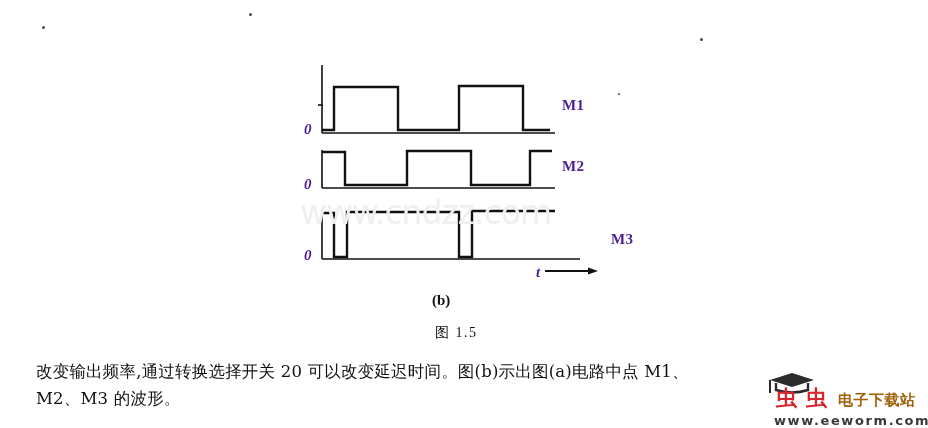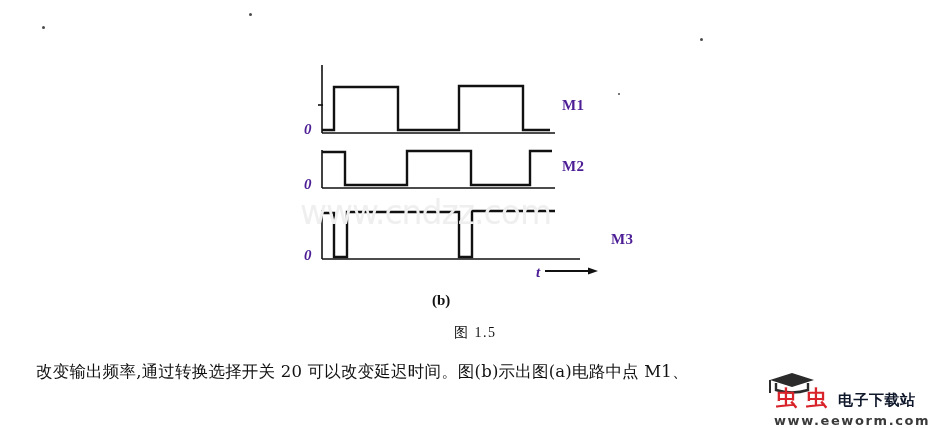--- a/index.html
+++ b/index.html
@@ -72,21 +72,20 @@
     font-weight: 700;
     font-family: "Liberation Serif", "DejaVu Serif", serif;
   }
   #figure-number {
     position: absolute;
     left: 435px;
     top: 324px;
     font-size: 14px;
     letter-spacing: 1.5px;
     font-family: "Liberation Serif", "DejaVu Serif", serif;
-    margin-left: 19px;
   }
 
   
   #body-text {
     position: absolute;
     left: 36px;
     top: 358px;
     width: 872px;
     font-family: "DejaVu Serif", "Liberation Serif", serif;
     font-size: 16.5px;
@@ -122,21 +121,21 @@
   }
   #wm-bug-1 { left: 10px; }
   #wm-bug-2 { left: 40px; }
   #wm-cn {
     position: absolute;
     left: 72px;
     top: 19px;
     font-family: "DejaVu Sans", sans-serif;
     font-size: 15px;
     font-weight: 700;
-    color: #0f172a;
+    color: #a16207;
     letter-spacing: 0.5px;
     white-space: nowrap;
   }
   #wm-url {
     position: absolute;
     left: 8px;
     top: 41px;
     font-family: "DejaVu Sans", sans-serif;
     font-size: 13px;
     font-weight: 700;
@@ -195,20 +194,21 @@
   <div class="trace-label" style="left:236px; top:209px; font-style:italic; font-weight:700;">t</div>
 </div>
 
 <div id="center-watermark">www.cndzz.com</div>
 
 <div id="caption-b">(b)</div>
 <div id="figure-number">图 1.5</div>
 
 <div id="body-text">
   <p>改变输出频率,通过转换选择开关 20 可以改变延迟时间。图(b)示出图(a)电路中点 M1、</p>
+  <p>M2、M3 的波形。</p>
 </div>
 
 <div id="corner-watermark">
   <svg id="wm-cap" viewBox="0 0 48 22">
     <polygon points="2,8 24,1 46,8 24,15" fill="#2b2b2b"></polygon>
     <path d="M8,11 L8,18 Q24,23 40,18 L40,11" fill="none" stroke="#2b2b2b" stroke-width="2.4"></path>
     <line x1="2" y1="8" x2="2" y2="21" stroke="#2b2b2b" stroke-width="2"></line>
   </svg>
   <div class="wm-bug" id="wm-bug-1">虫</div>
   <div class="wm-bug" id="wm-bug-2">虫</div>

